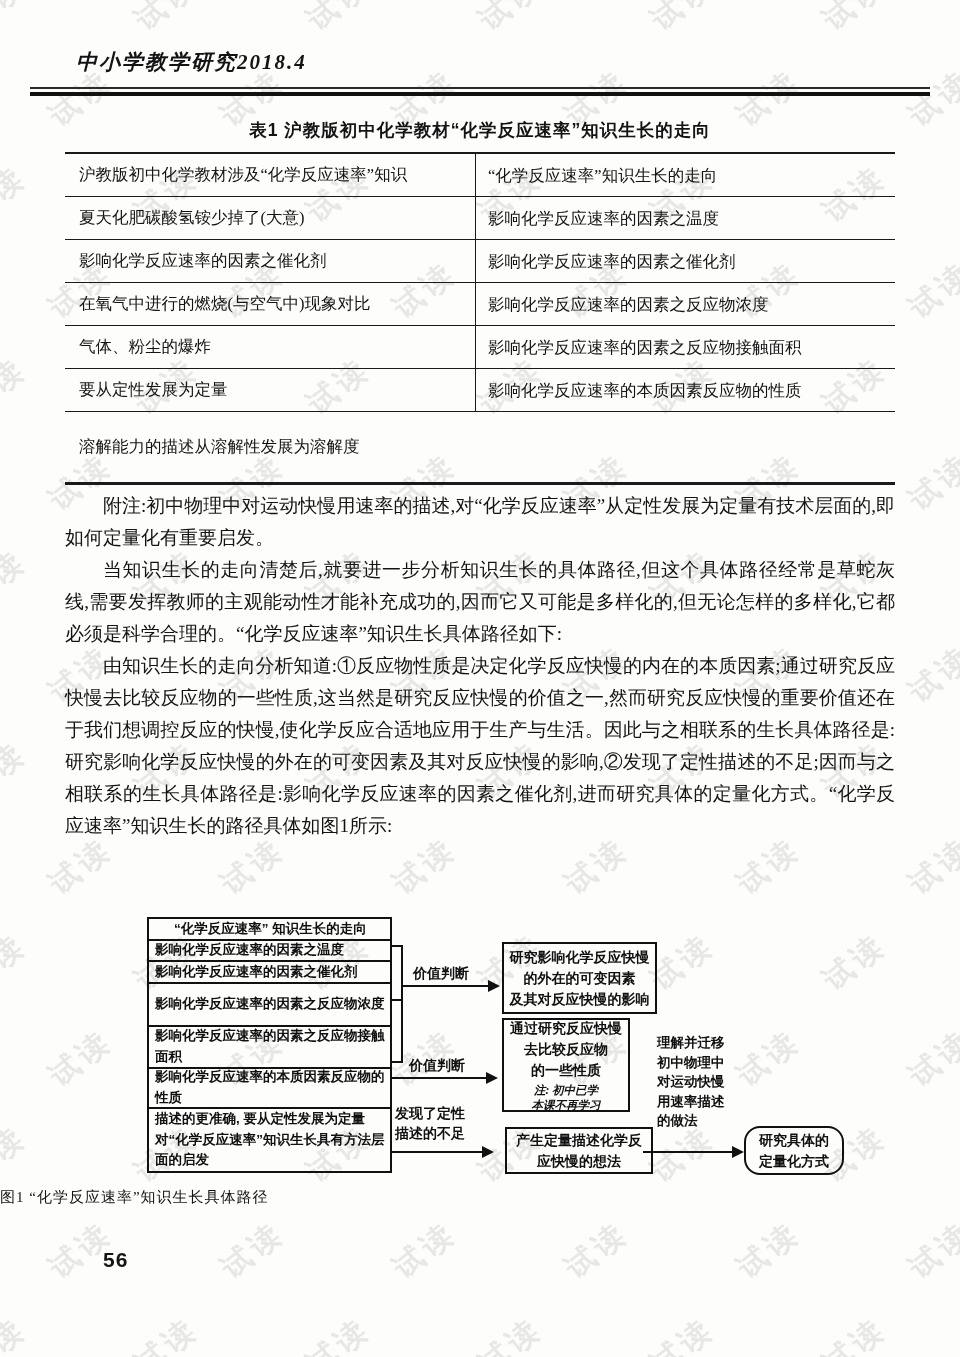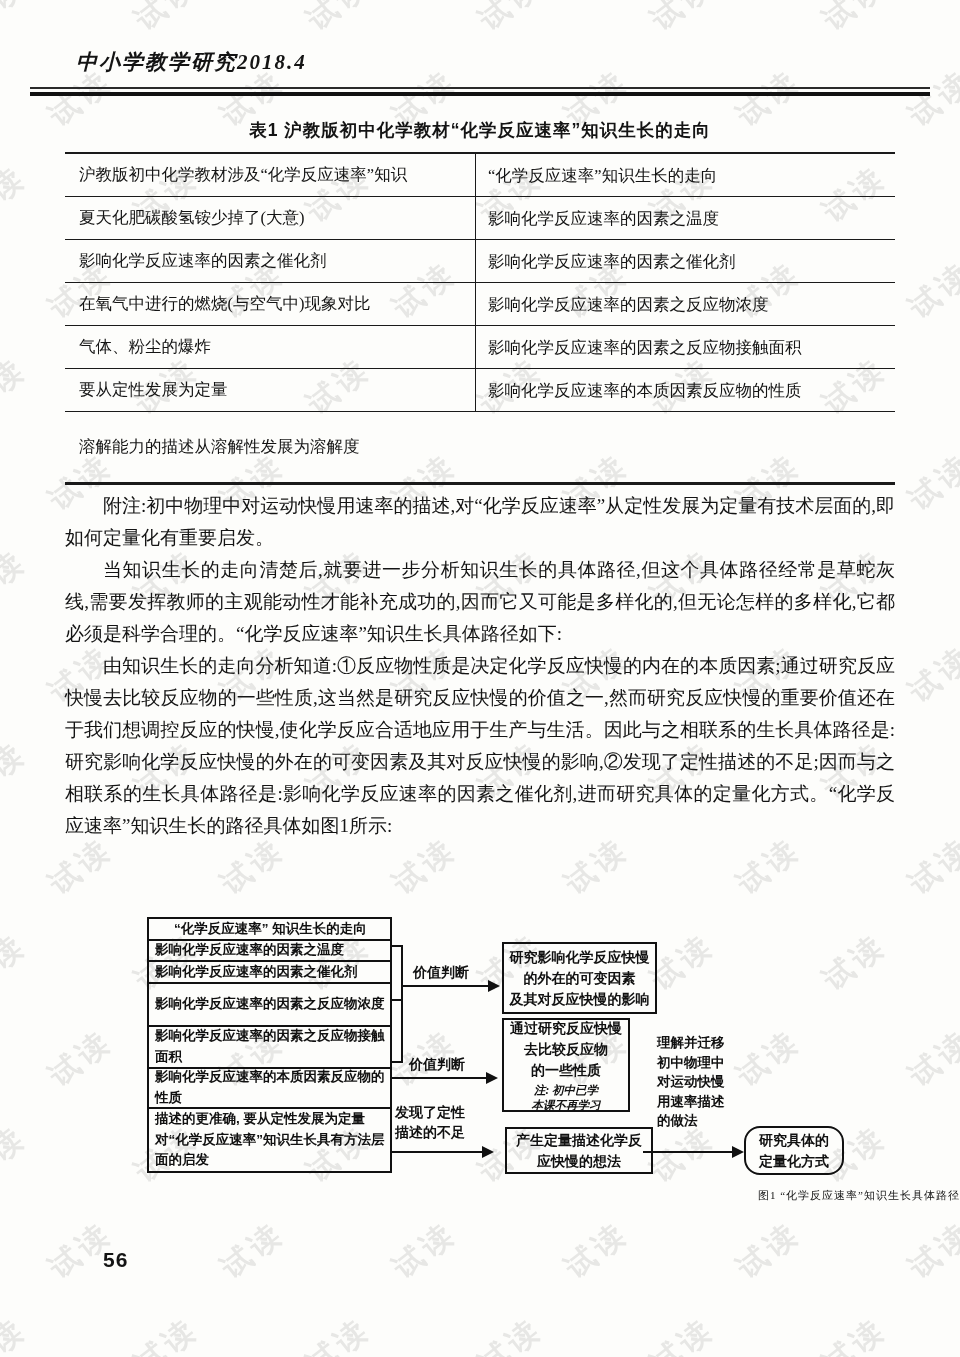--- a/index.html
+++ b/index.html
@@ -69,24 +69,24 @@
   .fbox {
     position:absolute; box-sizing:border-box; border:2px solid #111;
     font-size:14px; line-height:1.5; text-align:center;
     display:flex; flex-direction:column; align-items:center; justify-content:center;
     white-space:pre-line;
   }
   .fbox .note { font-size:11.5px; font-style:italic; line-height:1.3; margin-top:2px; font-family:"Liberation Serif","DejaVu Serif",serif; }
   .hline { position:absolute; height:2px; background:#111; }
   .vline { position:absolute; width:2px; background:#111; }
   .ahead { position:absolute; width:0; height:0; border-top:6px solid transparent; border-bottom:6px solid transparent; border-left:12px solid #111; }
-  .alabel { position:absolute; font-size:14px; white-space:pre-line; line-height:1.45;font-family:Liberation Serif, serif; }
+  .alabel { position:absolute; font-size:14px; white-space:pre-line; line-height:1.45; }
   .fig-caption {
-    position:absolute; left:0; top:1188px; width:960px; text-align:right;
-    font-size:11px; letter-spacing:1px;
+    position:absolute; left:0; top:1188px; width:960px; text-align:left;
+    font-size:15px; letter-spacing:1px;
   }
   .page-number {
     position:absolute; left:103px; top:1248px;
     font-family:"Liberation Sans","DejaVu Sans",sans-serif;
     font-weight:bold; font-size:21px; letter-spacing:1px;
   }
 </style>
 </head>
 <body>
 

